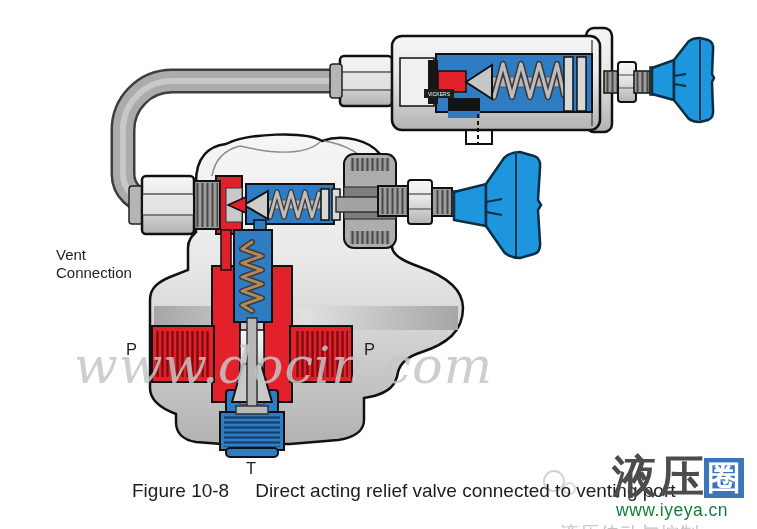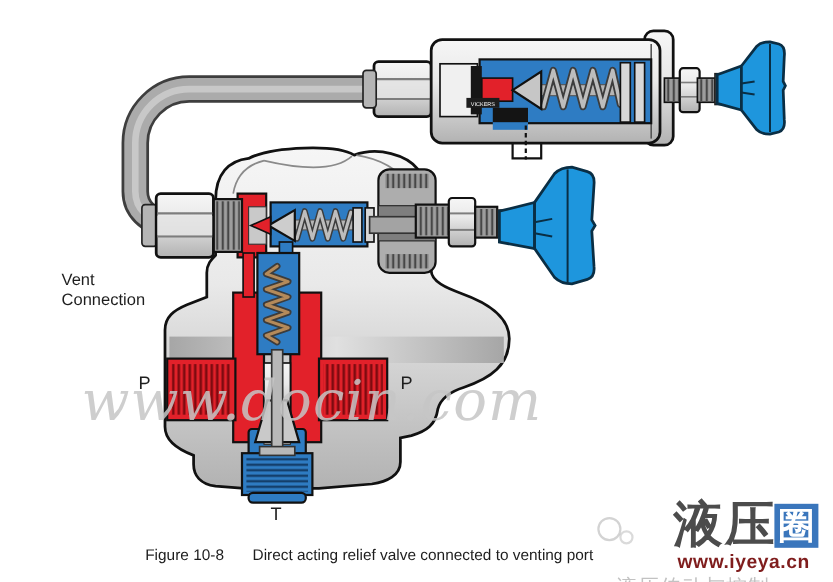--- a/index.html
+++ b/index.html
@@ -8,35 +8,35 @@
   .stage svg{position:absolute;left:0;top:0;z-index:1;}
   .wm-docin{position:absolute;left:74px;top:336px;z-index:2;
     font-family:"DejaVu Serif", serif;font-size:51px;letter-spacing:1px;
     color:rgba(198,198,198,0.85);white-space:nowrap;pointer-events:none;font-style:italic;}
   .lbl{position:absolute;z-index:3;color:#1e1e1e;}
   .vent-label{left:56px;top:246px;width:104px;text-align:left;
     font-size:15px;line-height:17.5px;}
   .p-left{left:126px;top:340px;font-size:16.5px;}
   .p-right{left:364px;top:340px;font-size:16.5px;}
   .t-label{left:246px;top:459px;font-size:16.5px;}
-  .caption{position:absolute;left:132px;top:496px;z-index:3;display:flex;gap:26px;
-    font-size:14px;color:#1d1d1d;white-space:nowrap;}
+  .caption{position:absolute;left:132px;top:480px;z-index:3;display:flex;gap:26px;
+    font-size:19px;color:#1d1d1d;white-space:nowrap;}
   .wm-cn{position:absolute;left:560px;top:477px;z-index:6;font-size:19px;
     letter-spacing:1px;color:rgba(110,110,110,0.42);white-space:nowrap;pointer-events:none;margin-top:44px;}
   .stamp1{position:absolute;left:543px;top:470px;width:18px;height:18px;border-radius:50%;
     border:2px solid rgba(140,140,140,0.38);z-index:2;}
   .stamp2{position:absolute;left:563px;top:482px;width:9px;height:9px;border-radius:50%;
     border:2px solid rgba(140,140,140,0.32);z-index:2;}
   .logo-cn{position:absolute;left:612px;top:456px;z-index:5;font-size:45px;font-weight:bold;
     color:#4c4c4c;letter-spacing:2px;line-height:42px;white-space:nowrap;}
   .logo-badge{position:absolute;left:704px;top:458px;width:40px;height:40px;z-index:5;
     background:#3a76bc;color:#ffffff;font-size:33px;line-height:40px;text-align:center;
     font-weight:bold;}
-  .logo-url{position:absolute;left:616px;top:500px;z-index:5;font-size:17.5px;font-weight:bold;
-    color:#7f1d1d;letter-spacing:0.5px;white-space:nowrap;}
+  .logo-url{position:absolute;left:616px;top:500px;z-index:5;font-size:17.5px;font-weight:normal;
+    color:#15803d;letter-spacing:0.5px;white-space:nowrap;}
 </style>
 </head>
 <body>
 
 <div class="stage">
 
   <svg width="757" height="529" viewBox="0 0 757 529">
     <defs>
       <linearGradient id="gBody" x1="0" y1="0" x2="0" y2="1">
         <stop offset="0" stop-color="#f6f6f6"></stop>

